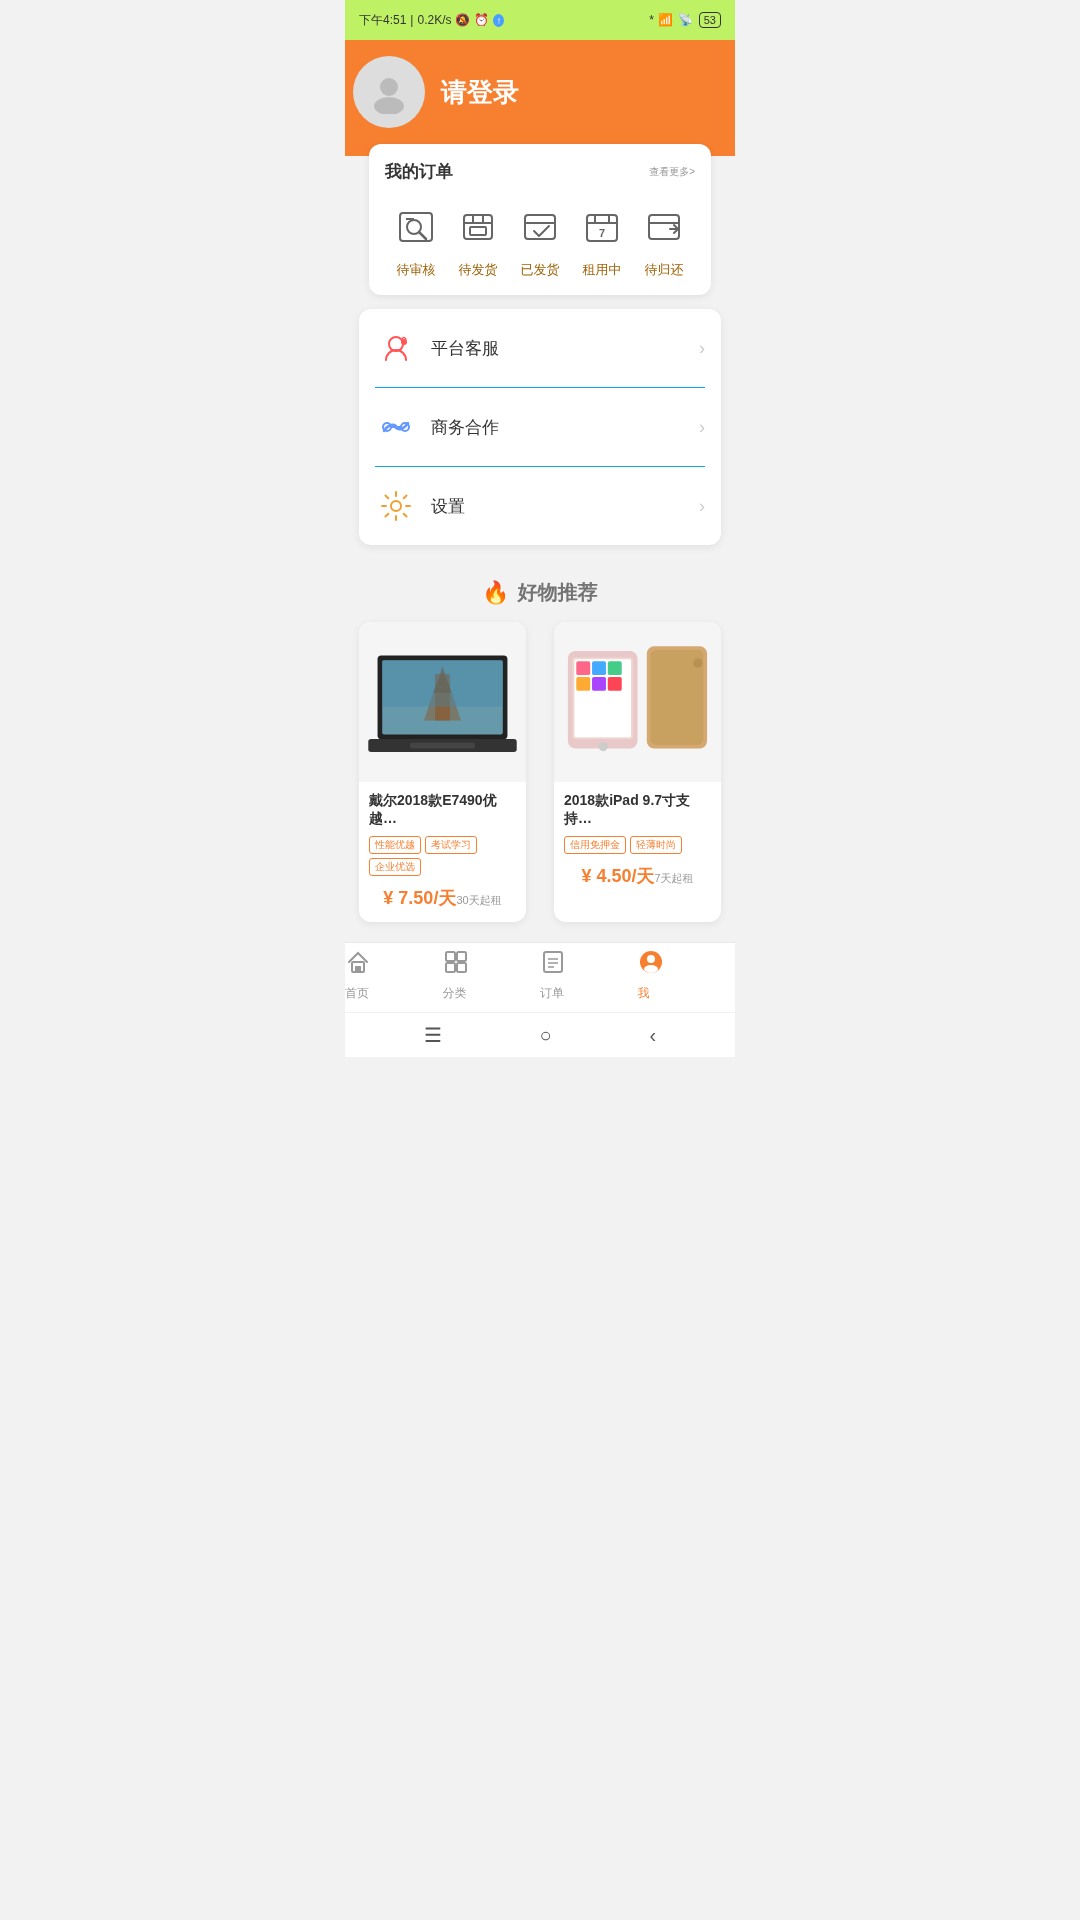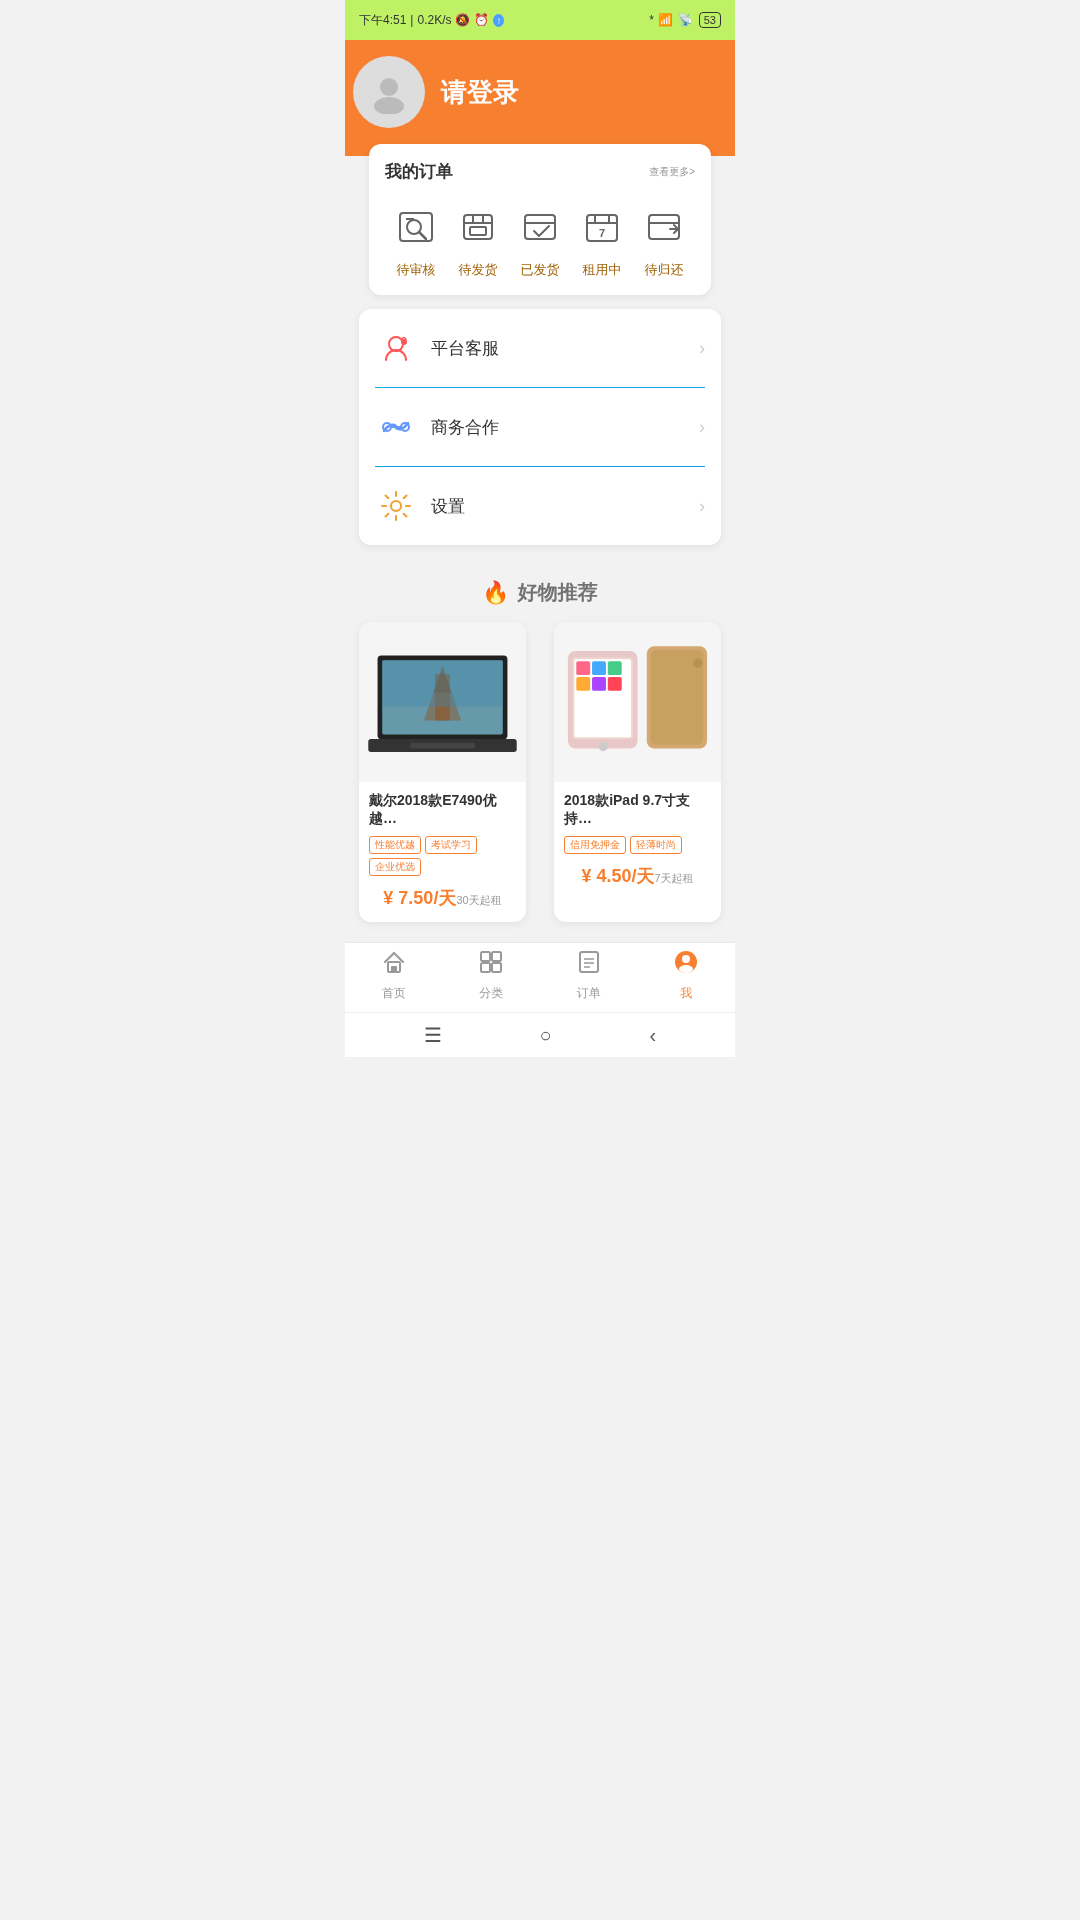--- a/index.html
+++ b/index.html
@@ -157,21 +157,21 @@
     .bottom-nav {
       background: #fff;
       border-top: 1px solid #e8e8e8;
       display: flex;
       padding: 6px 0 10px;
     }
     .nav-item {
       flex: 1;
       display: flex;
       flex-direction: column;
-      align-items: center;
+      align-items: flex-start;
       gap: 4px;
       cursor: pointer;
     }
     .nav-icon { font-size: 24px; }
     .nav-label { font-size: 12px; color: #999; }
     .nav-item.active .nav-label { color: #f77f30; }
     .nav-item.active .nav-icon { color: #f77f30; }
 
     
     .gesture-bar {

